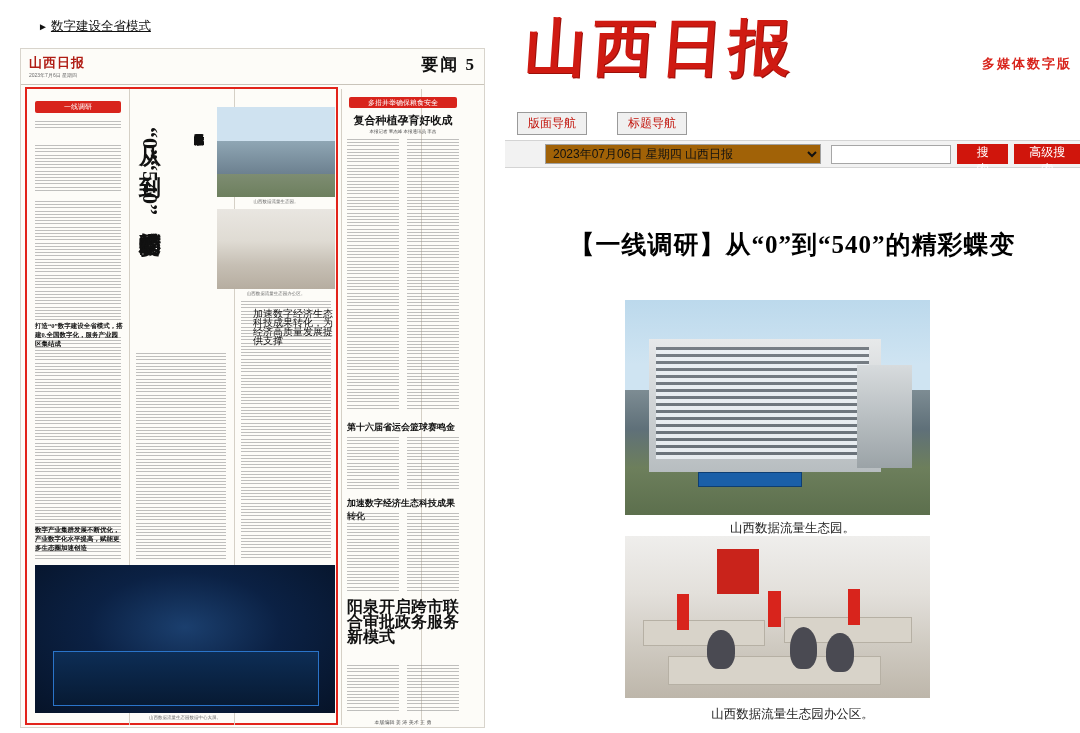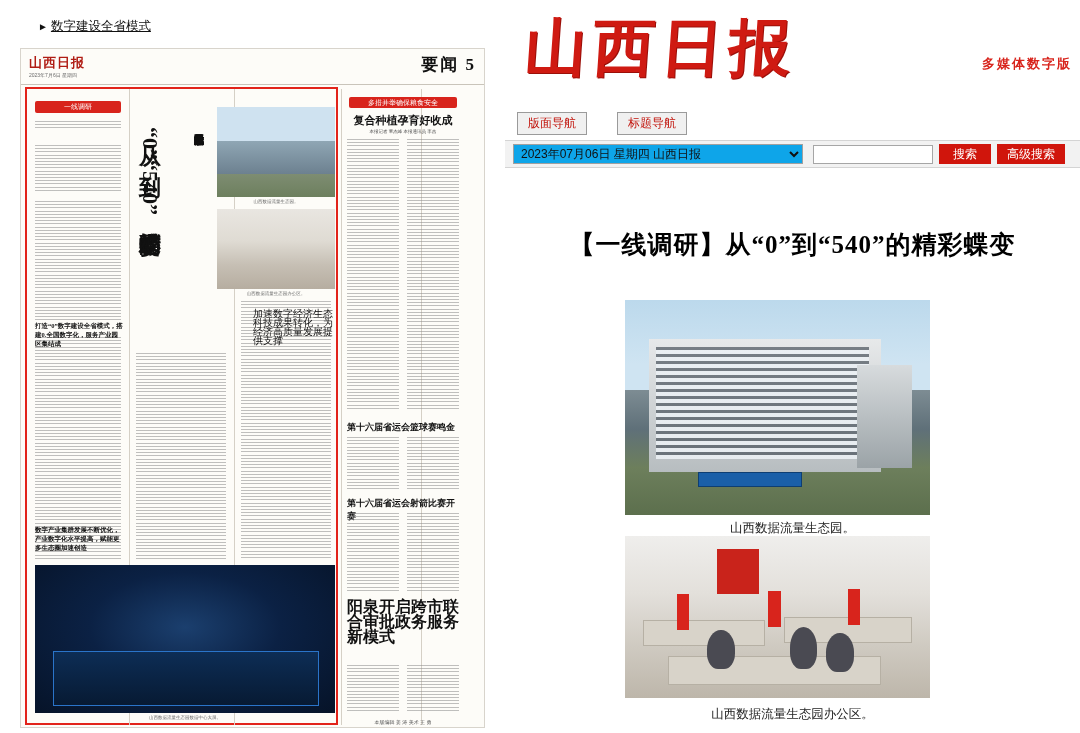--- a/index.html
+++ b/index.html
@@ -209,23 +209,24 @@
     display: flex;
     align-items: center;
     padding-left: 8px;
   }
   .date-select {
     width: 290px;
     height: 20px;
     font-size: 12px;
     font-family: "Liberation Sans", sans-serif;
     border: 1px solid #a0a0a0;
-    background: #0ea5e9;
+    background: #a16207;
     color: #111;
     padding-left: 3px;
+    margin-left: 32px;
   }
   .search-input {
     width: 120px;
     height: 19px;
     margin-left: 10px;
     border: 1px solid #a6a6a6;
     background: #fff;
     font-size: 12px;
     padding-left: 3px;
   }
@@ -378,21 +379,21 @@
         <div class="redbanner" style="left:328px; top:12px; width:108px; height:11px;">多措并举确保粮食安全</div>
         <div style="position:absolute; left:326px; top:28px; width:112px; text-align:center; font-size:11px; font-weight:bold; font-family:'Liberation Serif',serif; color:#111;">复合种植孕育好收成</div>
         <div style="position:absolute; left:326px; top:44px; width:112px; text-align:center; font-size:4.5px; color:#555;">本报记者 董杰峰 本报通讯员 李杰</div>
         <div class="tcol" style="left:326px; top:54px; width:52px; height:270px;"></div>
         <div class="tcol" style="left:386px; top:54px; width:52px; height:270px;"></div>
 
         <div style="position:absolute; left:326px; top:336px; width:112px; font-size:9px; font-weight:bold; font-family:'Liberation Serif',serif; color:#111;">第十六届省运会篮球赛鸣金</div>
         <div class="tcol" style="left:326px; top:352px; width:52px; height:54px;"></div>
         <div class="tcol" style="left:386px; top:352px; width:52px; height:54px;"></div>
 
-        <div style="position:absolute; left:326px; top:412px; width:112px; font-size:9px; font-weight:bold; font-family:'Liberation Serif',serif; color:#111;">第十六届省运会射箭比赛开赛</div>
+        <div style="position:absolute; left:326px; top:412px; width:112px; font-size:9px; font-weight:bold; font-family:'Liberation Serif',serif; color:#111;">加速数字经济生态科技成果转化</div>
         <div class="tcol" style="left:326px; top:428px; width:52px; height:78px;"></div>
         <div class="tcol" style="left:386px; top:428px; width:52px; height:78px;"></div>
 
         <div style="position:absolute; left:326px; top:514px; width:112px; font-size:16px; font-weight:bold; line-height:15px; font-family:'Liberation Serif',serif; color:#111;">阳泉开启跨市联合审批政务服务新模式</div>
         <div class="tcol" style="left:326px; top:580px; width:52px; height:48px;"></div>
         <div class="tcol" style="left:386px; top:580px; width:52px; height:48px;"></div>
 
         <div style="position:absolute; left:326px; top:634px; width:112px; text-align:center; font-size:5px; color:#555;">本版编辑 姜 涛 美术 王 勇</div>
       </div>
     </div>

